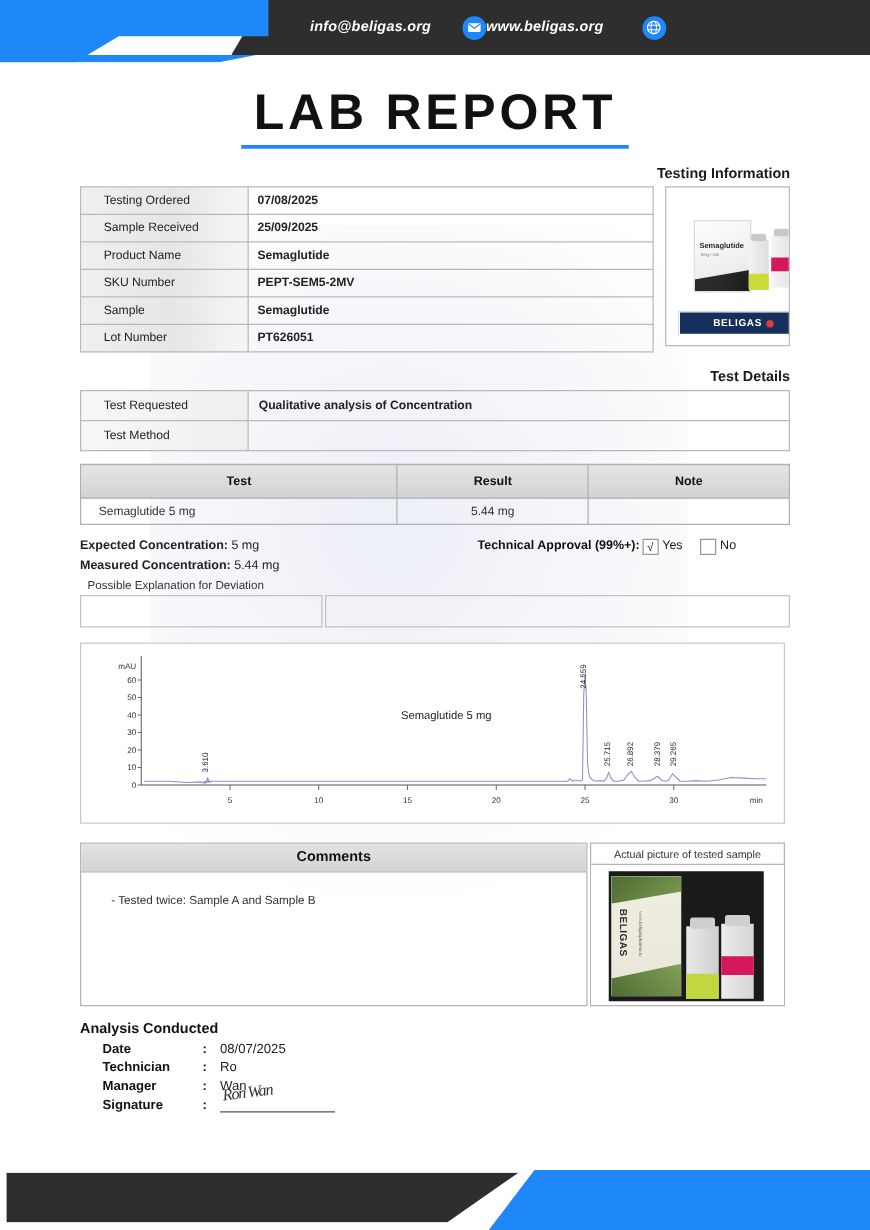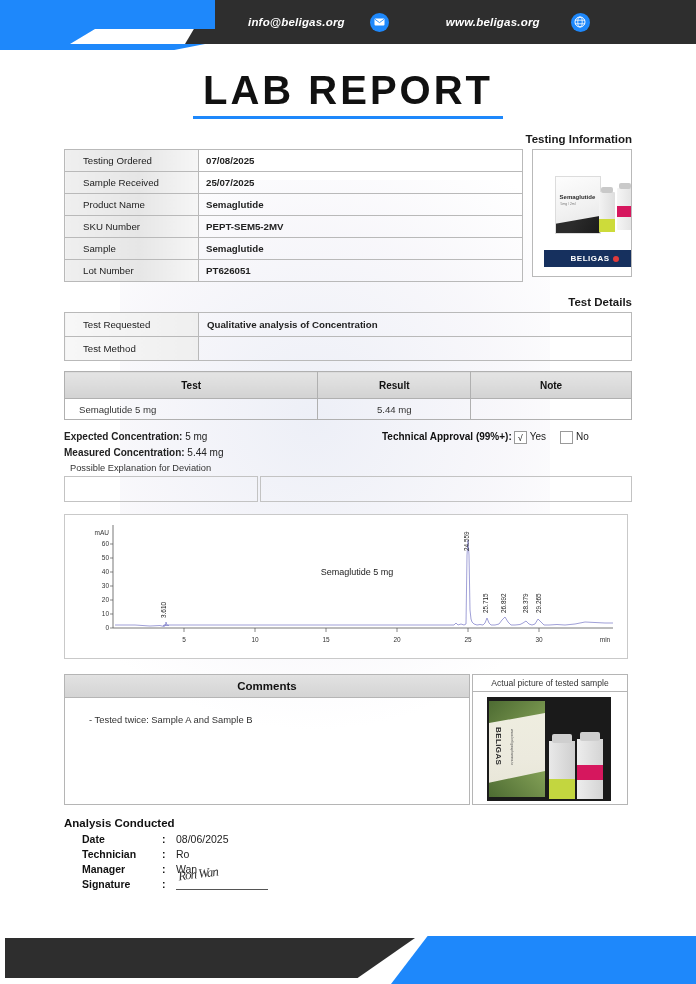--- a/index.html
+++ b/index.html
@@ -30,21 +30,21 @@
   }
   .hdr-items {
     position: absolute; top: 0; left: 185px; width: 511px; height: 44px;
     display: flex; align-items: center; justify-content: flex-start;
   }
   .hdr-text {
     color: #ffffff; font-size: 11.5px; font-style: italic; font-weight: bold;
     letter-spacing: .2px; white-space: nowrap;
   }
   .hdr-email { margin-left: 63px; }
-  .hdr-site  { margin-left: 57px; }
+  .hdr-site  { }
   .ic-circle {
     width: 19px; height: 19px; border-radius: 50%;
     background: #1e88fb; display: inline-flex;
     align-items: center; justify-content: center; flex: 0 0 auto;
   }
   .ic-mail { margin-left: 25px; }
   .ic-globe { margin-left: 31px; }
   .ic-circle svg { display: block; }
 
   
@@ -303,21 +303,21 @@
   <div class="sec-title">Testing Information</div>
   <div class="row-flex">
     <table class="grid info-left">
       <tbody>
           <tr>
         <td class="lbl-cell">Testing Ordered</td>
         <td class="val-cell">07/08/2025</td>
       </tr>
       <tr>
         <td class="lbl-cell">Sample Received</td>
-        <td class="val-cell">25/07/2025</td>
+        <td class="val-cell">25/09/2025</td>
       </tr>
       <tr>
         <td class="lbl-cell">Product Name</td>
         <td class="val-cell">Semaglutide</td>
       </tr>
       <tr>
         <td class="lbl-cell">SKU Number</td>
         <td class="val-cell">PEPT-SEM5-2MV</td>
       </tr>
       <tr>
@@ -481,21 +481,21 @@
           <div class="smp-v2"></div>
         </div>
       </div>
     </div>
   </div>
 
   <div class="ana-title">Analysis Conducted</div>
   <div class="ana-row">
     <span class="ana-k">Date</span>
     <span class="ana-c">:</span>
-    <span class="ana-v">08/06/2025</span>
+    <span class="ana-v">08/07/2025</span>
   </div>
   <div class="ana-row">
     <span class="ana-k">Technician</span>
     <span class="ana-c">:</span>
     <span class="ana-v">Ro</span>
   </div>
   <div class="ana-row">
     <span class="ana-k">Manager</span>
     <span class="ana-c">:</span>
     <span class="ana-v">Wan</span>

